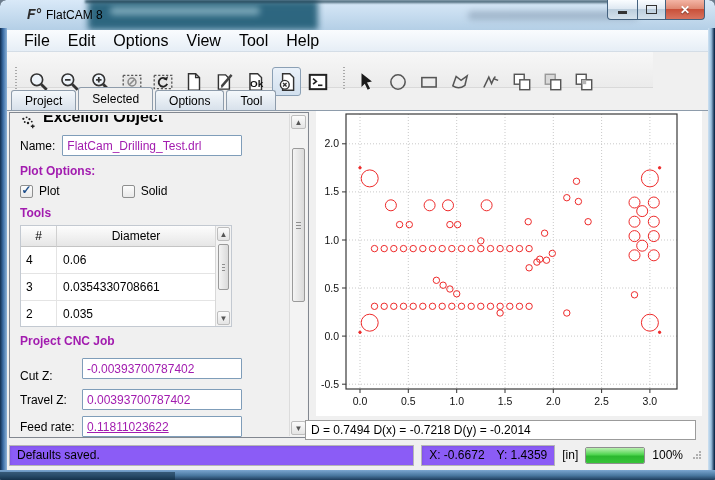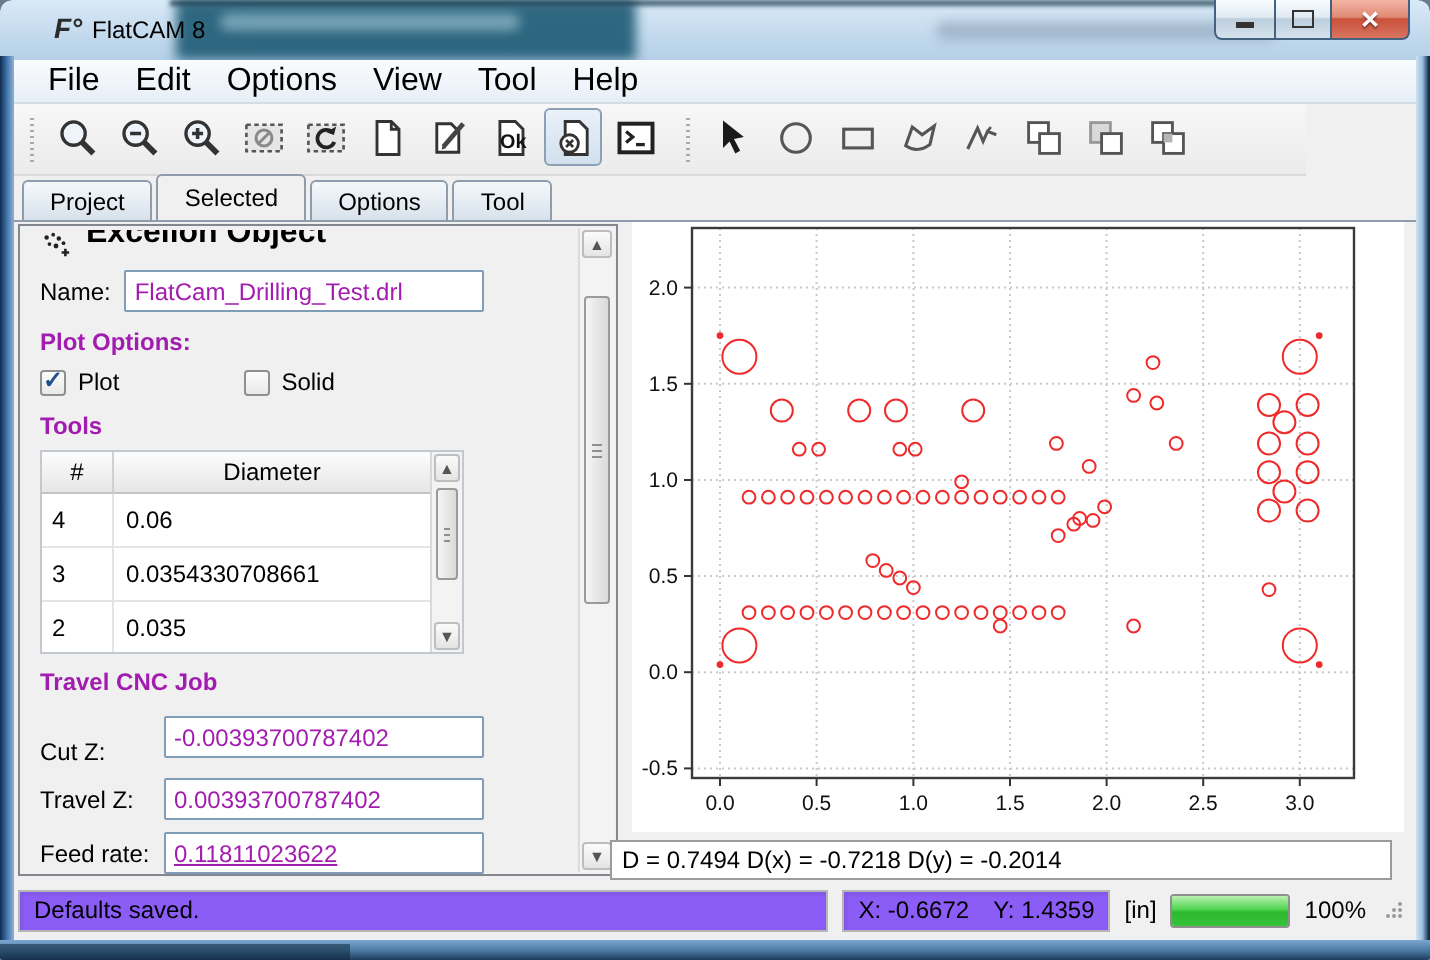--- a/index.html
+++ b/index.html
@@ -32,22 +32,22 @@
            background:linear-gradient(#f3b5a5,#e08a74 45%,#c9513a 50%,#d87460);}
   .glyph-min{width:9px;height:3px;background:#333;margin-top:6px;}
   .glyph-max{width:9px;height:7px;border:1.5px solid #333;}
   .glyph-close{color:#fff;font-size:12px;font-weight:bold;text-shadow:0 1px 1px rgba(0,0,0,.45);}
   
   .menubar{position:absolute;left:7px;top:30px;width:701px;height:22px;display:flex;align-items:center;
            padding-left:8px;box-sizing:border-box;font-size:16px;
            background:linear-gradient(#fafcfe,#e6eef6);border-bottom:1px solid #d4dde6;}
   .menu-item{padding:3px 9px;color:#000;}
   
-  .toolbar{position:absolute;left:7px;top:52px;width:646px;height:36px;display:flex;align-items:flex-end;
-           background:linear-gradient(#f7f7f7,#ebebeb);border-bottom:1px solid #d9d9d9;box-sizing:border-box;padding:4px 2px;}
+  .toolbar{position:absolute;left:7px;top:52px;width:646px;height:36px;display:flex;align-items:flex-start;
+           background:linear-gradient(#f7f7f7,#ebebeb);border-bottom:1px solid #d9d9d9;box-sizing:border-box;padding:15px 2px;}
   .tb-handle{width:2px;height:24px;margin:0 6px;
              background:repeating-linear-gradient(to bottom,#a9a9a9 0 1px,transparent 1px 3px);}
   .tb-btn{width:29px;height:29px;display:flex;align-items:center;justify-content:center;border-radius:3px;margin:0 1px;}
   .tb-btn.active{border:1px solid #8ba0b5;background:linear-gradient(#eaf1f9,#d2e0ee);width:27px;height:27px;}
   .tb-btn svg{display:block;}
   
   .tabbar{position:absolute;left:7px;top:88px;width:701px;height:22px;display:flex;align-items:flex-end;padding-left:4px;box-sizing:border-box;}
   .tab{height:19px;padding:0 13px;font-size:12px;display:flex;align-items:center;color:#000;
        background:linear-gradient(#f4f8fb,#d8e1eb);border:1px solid #8e9cab;border-bottom:none;
        border-radius:3px 3px 0 0;margin-right:2px;}
@@ -310,21 +310,21 @@
               </div>
             </div>
           <div class="tbl-sb">
             <div class="sb-btn">▲</div>
             <div class="sb-thumb" style="top:18px;height:44px;">
                 <div class="sb-grip"></div>
               </div>
             <div class="sb-btn" style="position:absolute;bottom:0;left:0;right:0;">▼</div>
           </div>
         </div>
-        <div class="sec" style="margin-top:7px;">Travel CNC Job</div>
+        <div class="sec" style="margin-top:7px;">Project CNC Job</div>
         <div id="cnc-fields">
             <div class="row" style="margin-top:6px;">
               <span class="lbl" style="width:62px;flex:none;margin-top:15px;">Cut Z:</span>
               <input class="tbox" style="width: 150px;" readonly="" value="-0.00393700787402">
             </div>
             <div class="row" style="margin-top:6px;">
               <span class="lbl" style="width:62px;flex:none;">Travel Z:</span>
               <input class="tbox" style="width: 150px;" readonly="" value="0.00393700787402">
             </div>
             <div class="row" style="margin-top:6px;">

